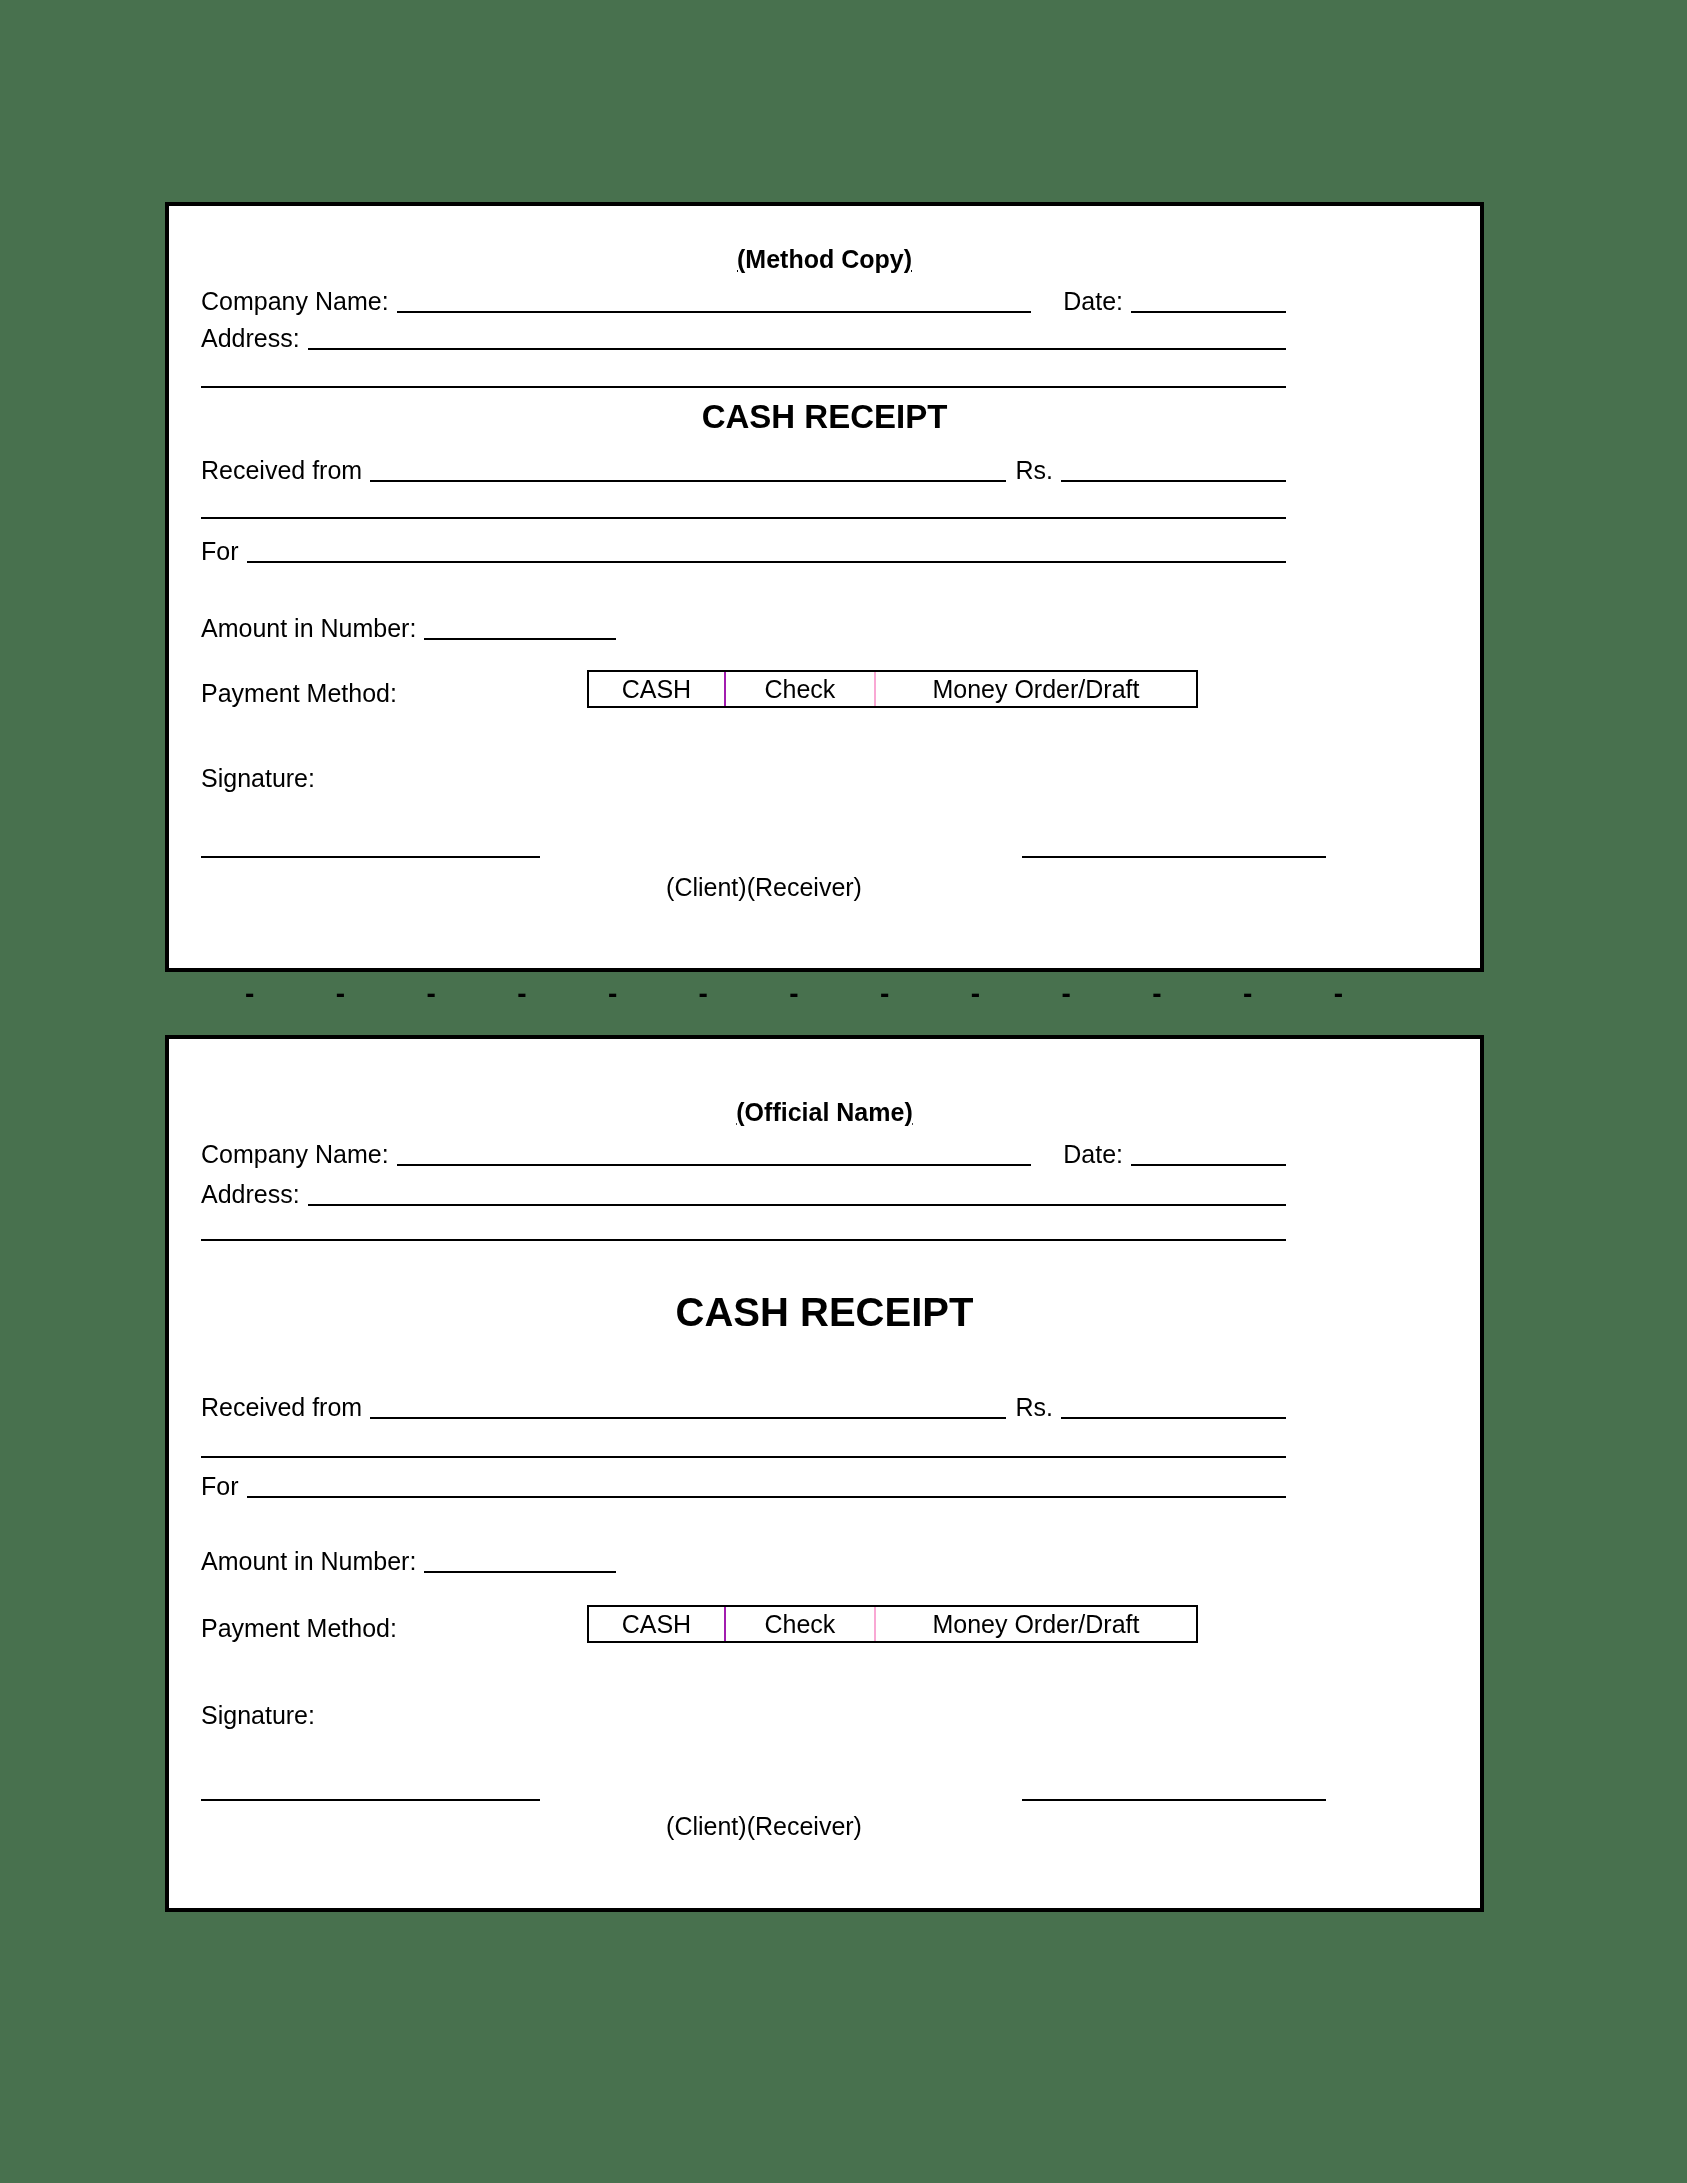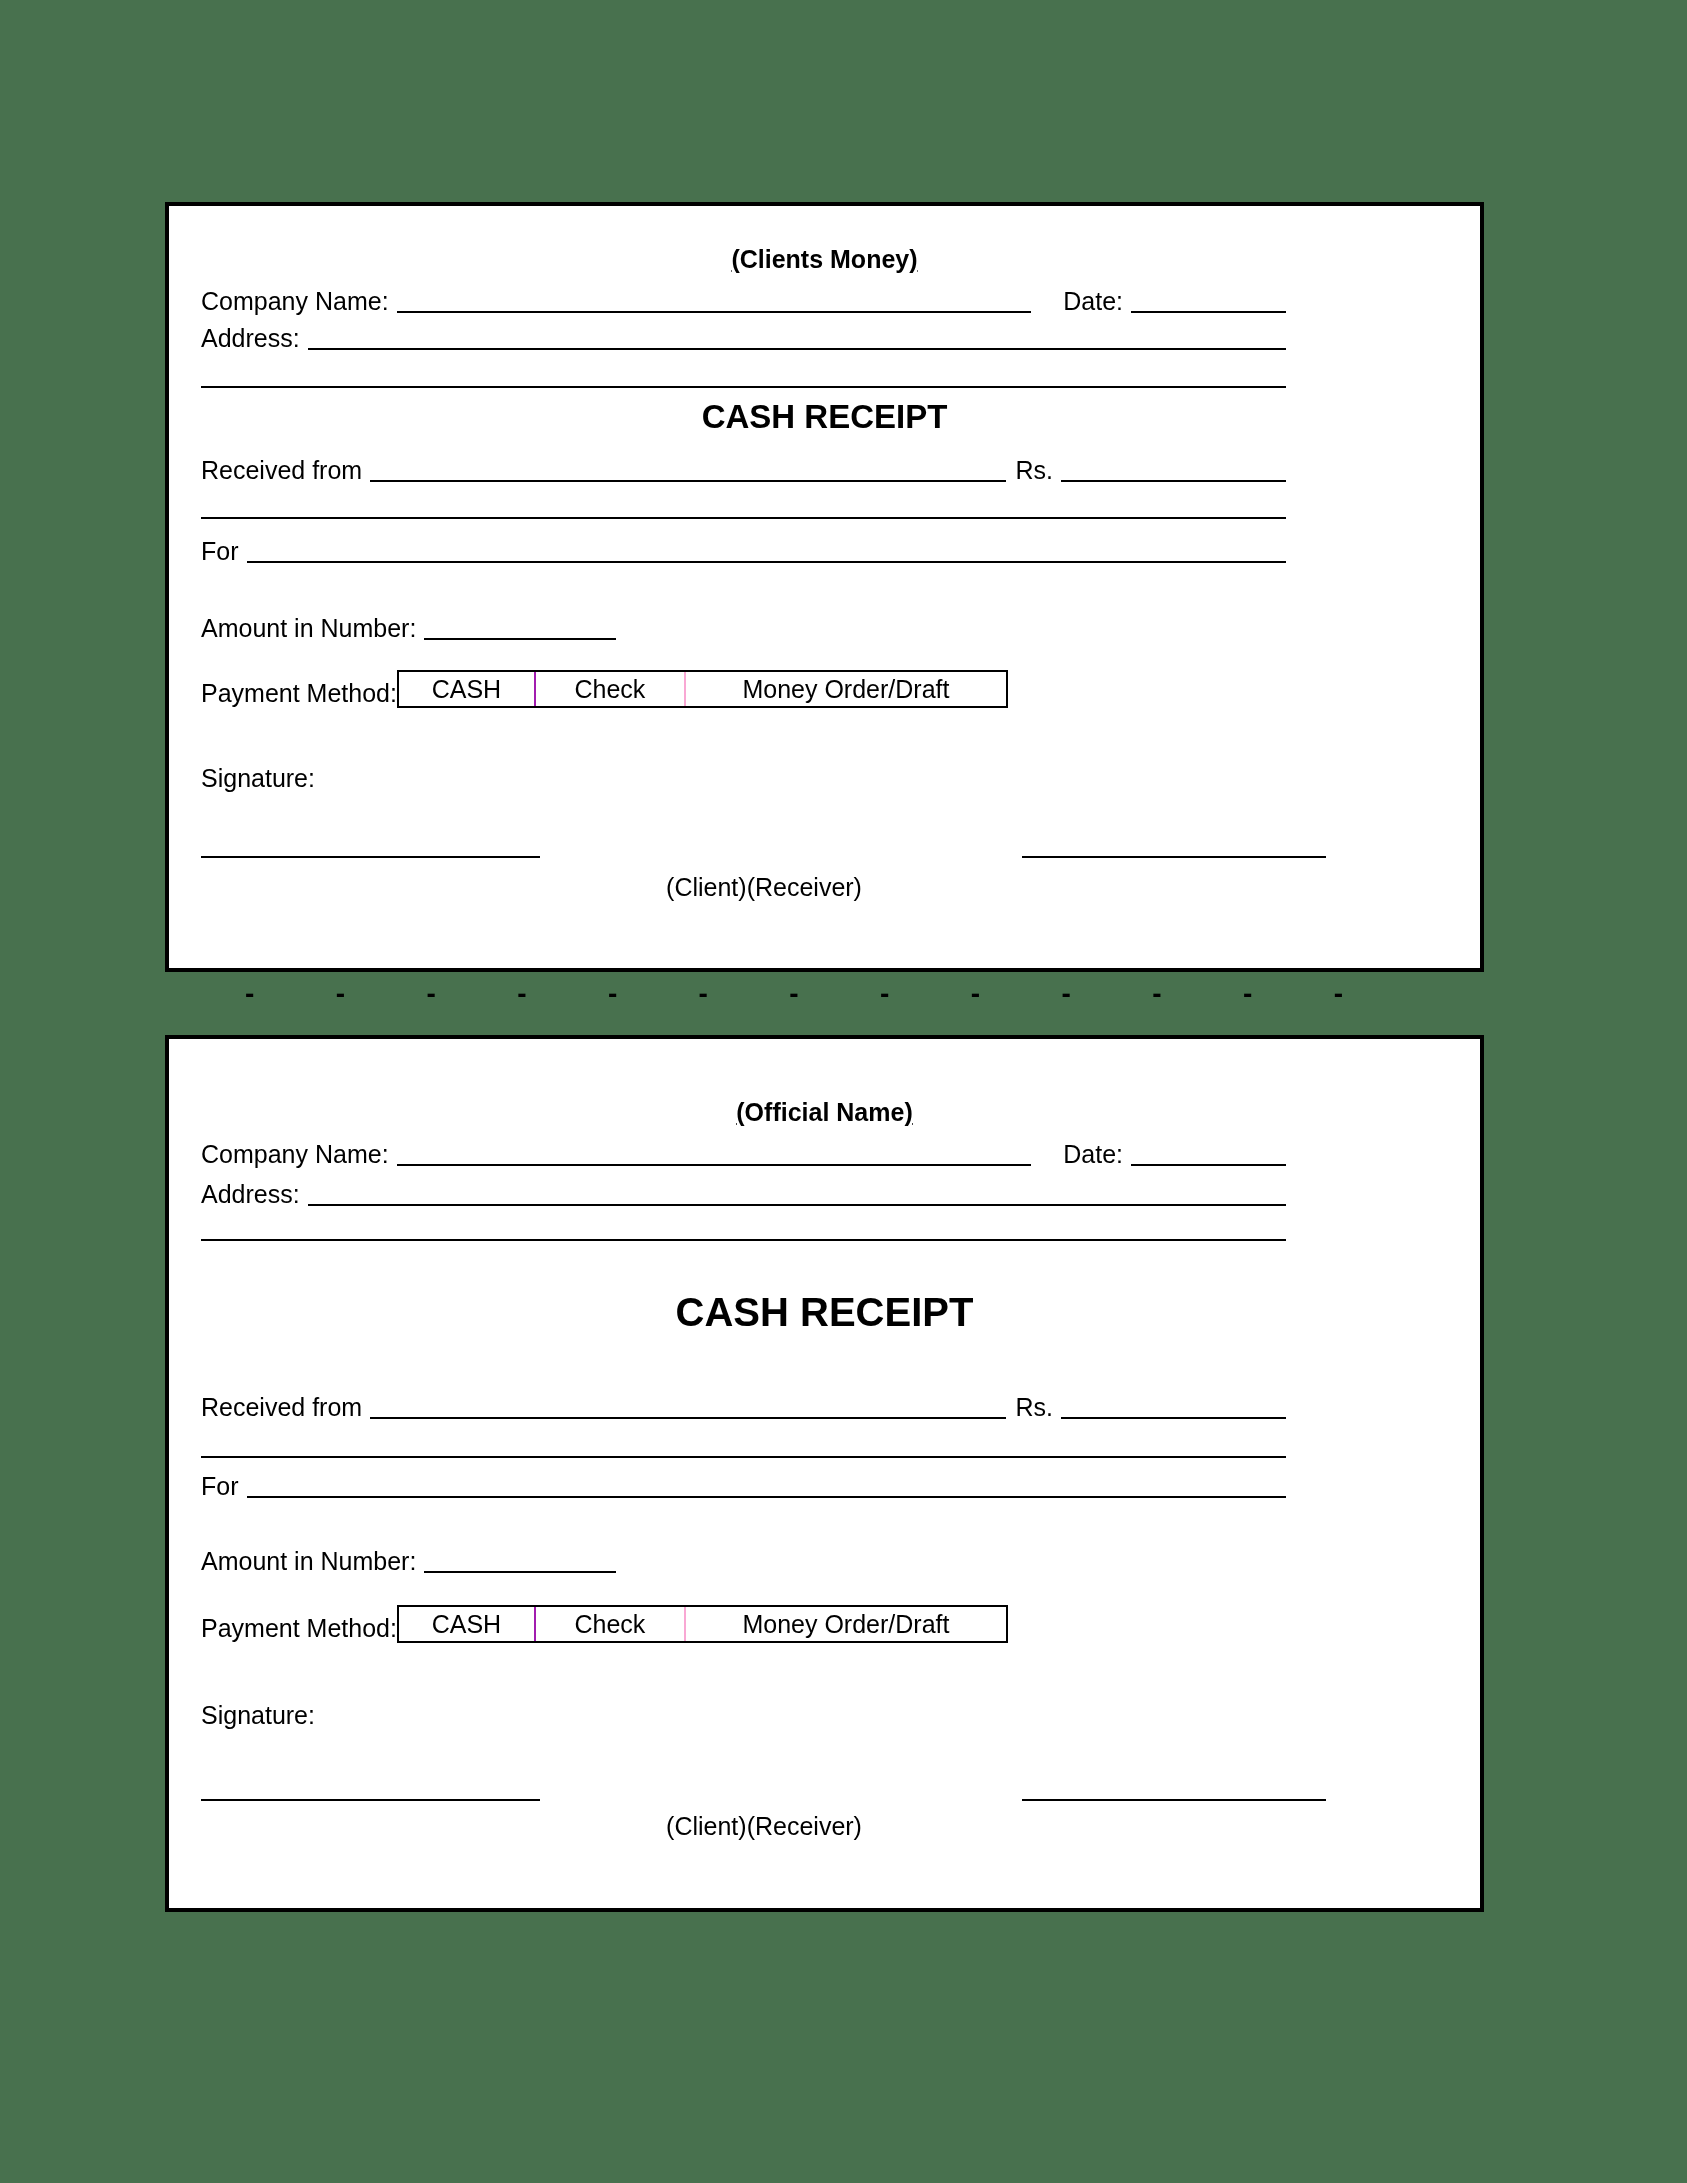--- a/index.html
+++ b/index.html
@@ -48,21 +48,21 @@
   .mlrs{margin-left:10px;text-align:right;}
 
   .hr{
     position:absolute;left:32px;width:1085px;height:0;
     border-top:2.6px solid #000;
   }
 
   
   .r-payment{height:42px;}
   .pm-table{
-    display:flex;border:2px solid #000;
+    display:flex;border:2px solid #000;margin-left:190px;
     align-self:center;
   }
   .pm-cell{
     height:34px;display:flex;align-items:center;justify-content:center;
     font-size:25px;
   }
   .pm-cash{width:135px;}
   .pm-check{width:148px;border-left:2px solid #a21caf;}
   .pm-mo{width:320px;border-left:2px solid #f9a8d4;}
 
@@ -109,21 +109,21 @@
     font-size:28px;font-weight:bold;line-height:28px;color:#000;
   }
 </style>
 </head>
 <body>
 
 <div id="page">
 
   <div class="box b1">
 
-    <div class="center-row r-copylabel"><span class="copy-underline">(</span><span>Clients Money</span><span class="copy-underline">)</span></div>
+    <div class="center-row r-copylabel"><span class="copy-underline">(</span><span>Method Copy</span><span class="copy-underline">)</span></div>
 
     <div class="row r-company">
       <span class="lbl">Company Name:</span>
       <span class="line fill"></span>
       <span class="lbl ml">Date:</span>
       <span class="line w-date"></span>
     </div>
 
     <div class="row r-address">
       <span class="lbl">Address:</span>

